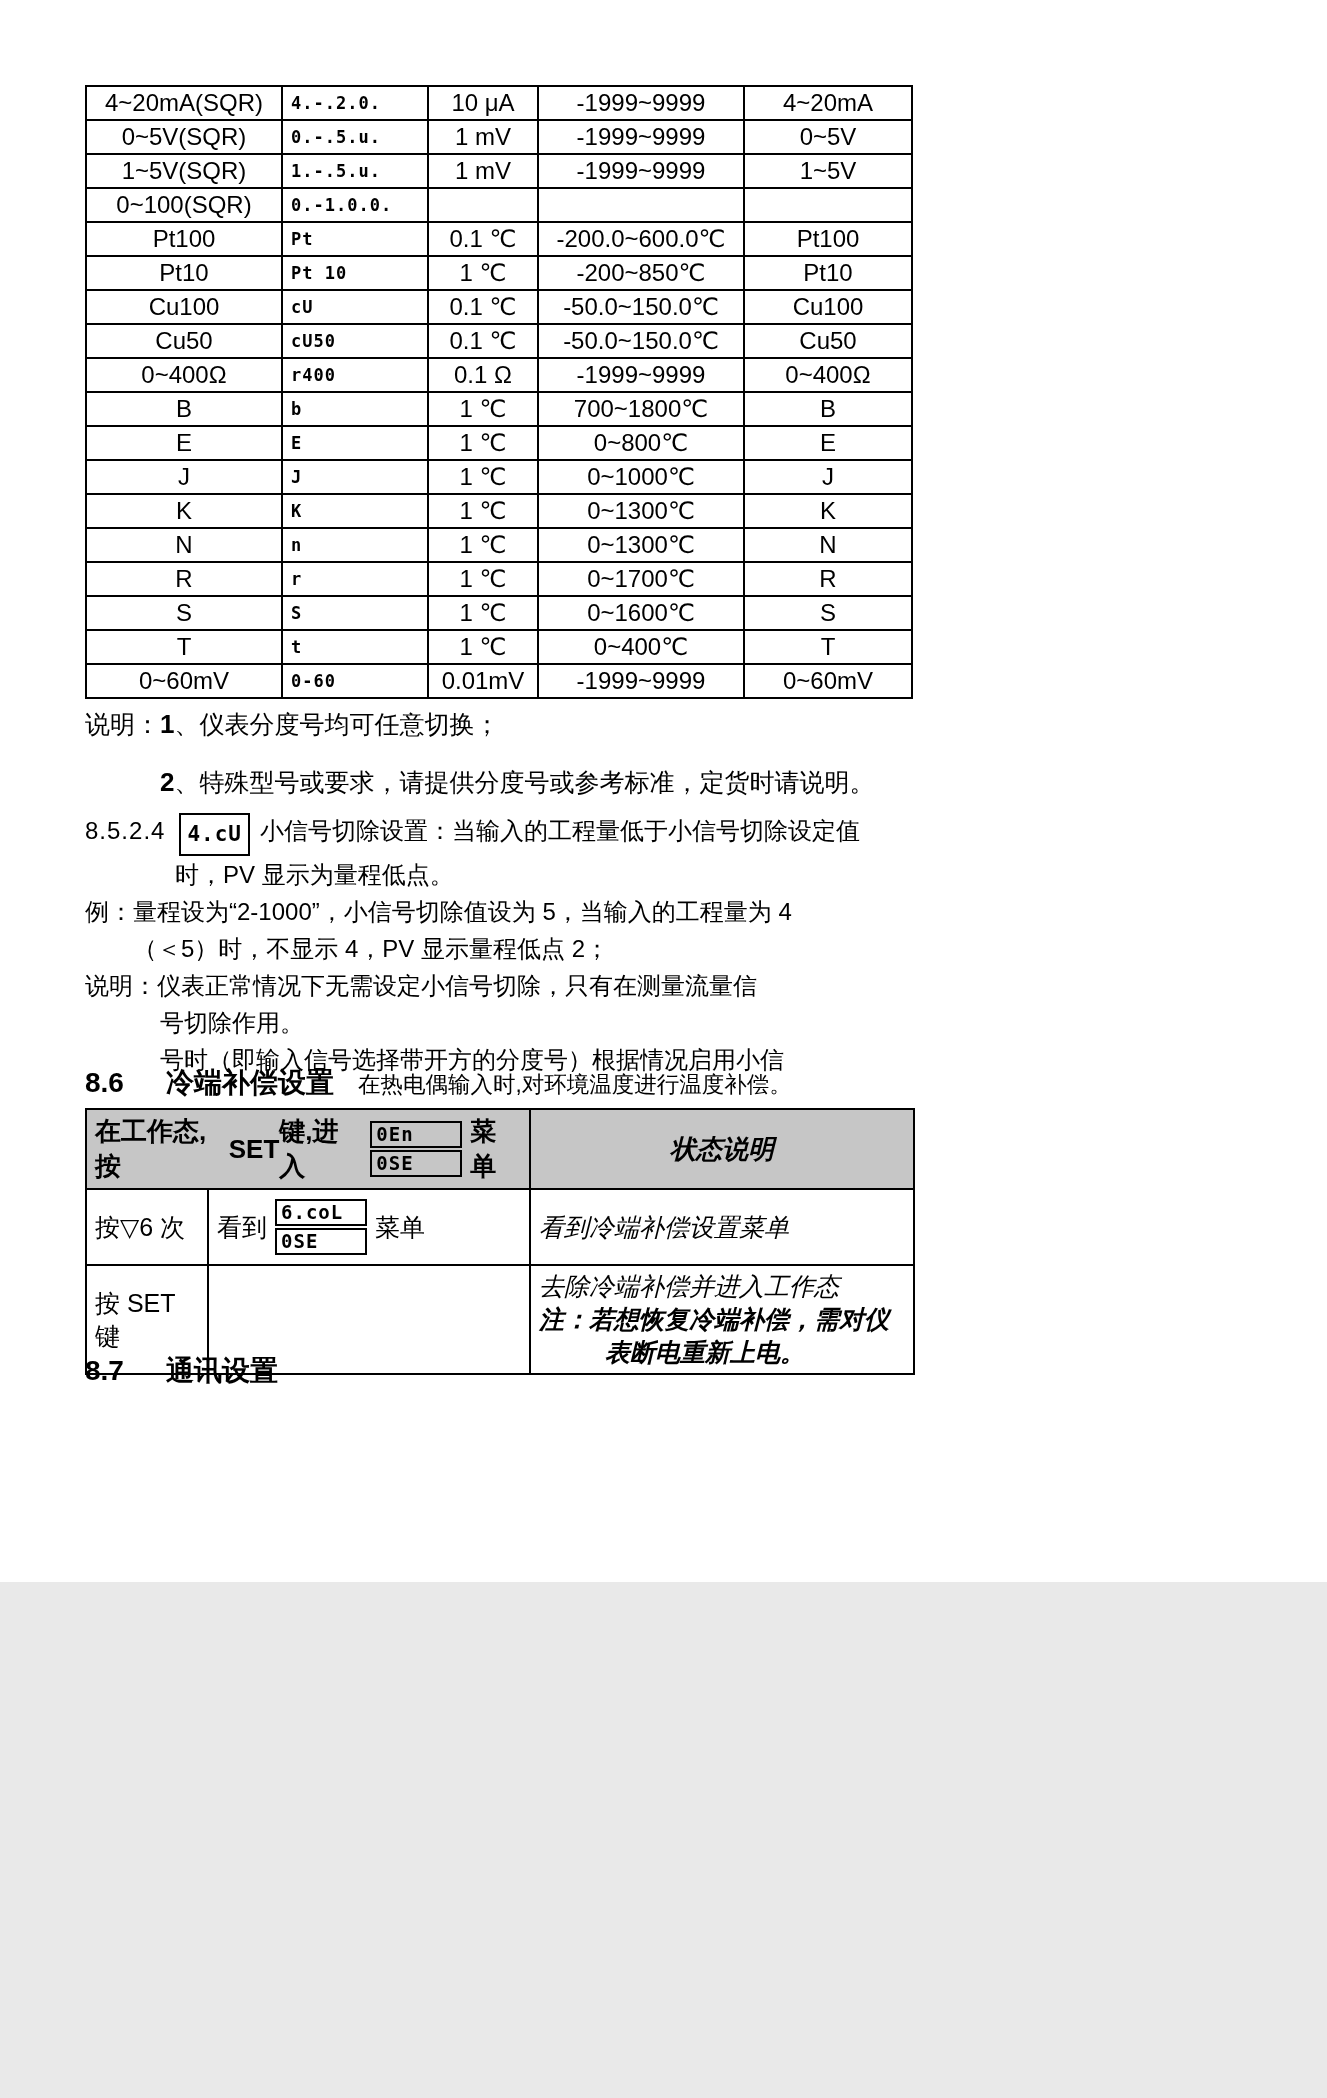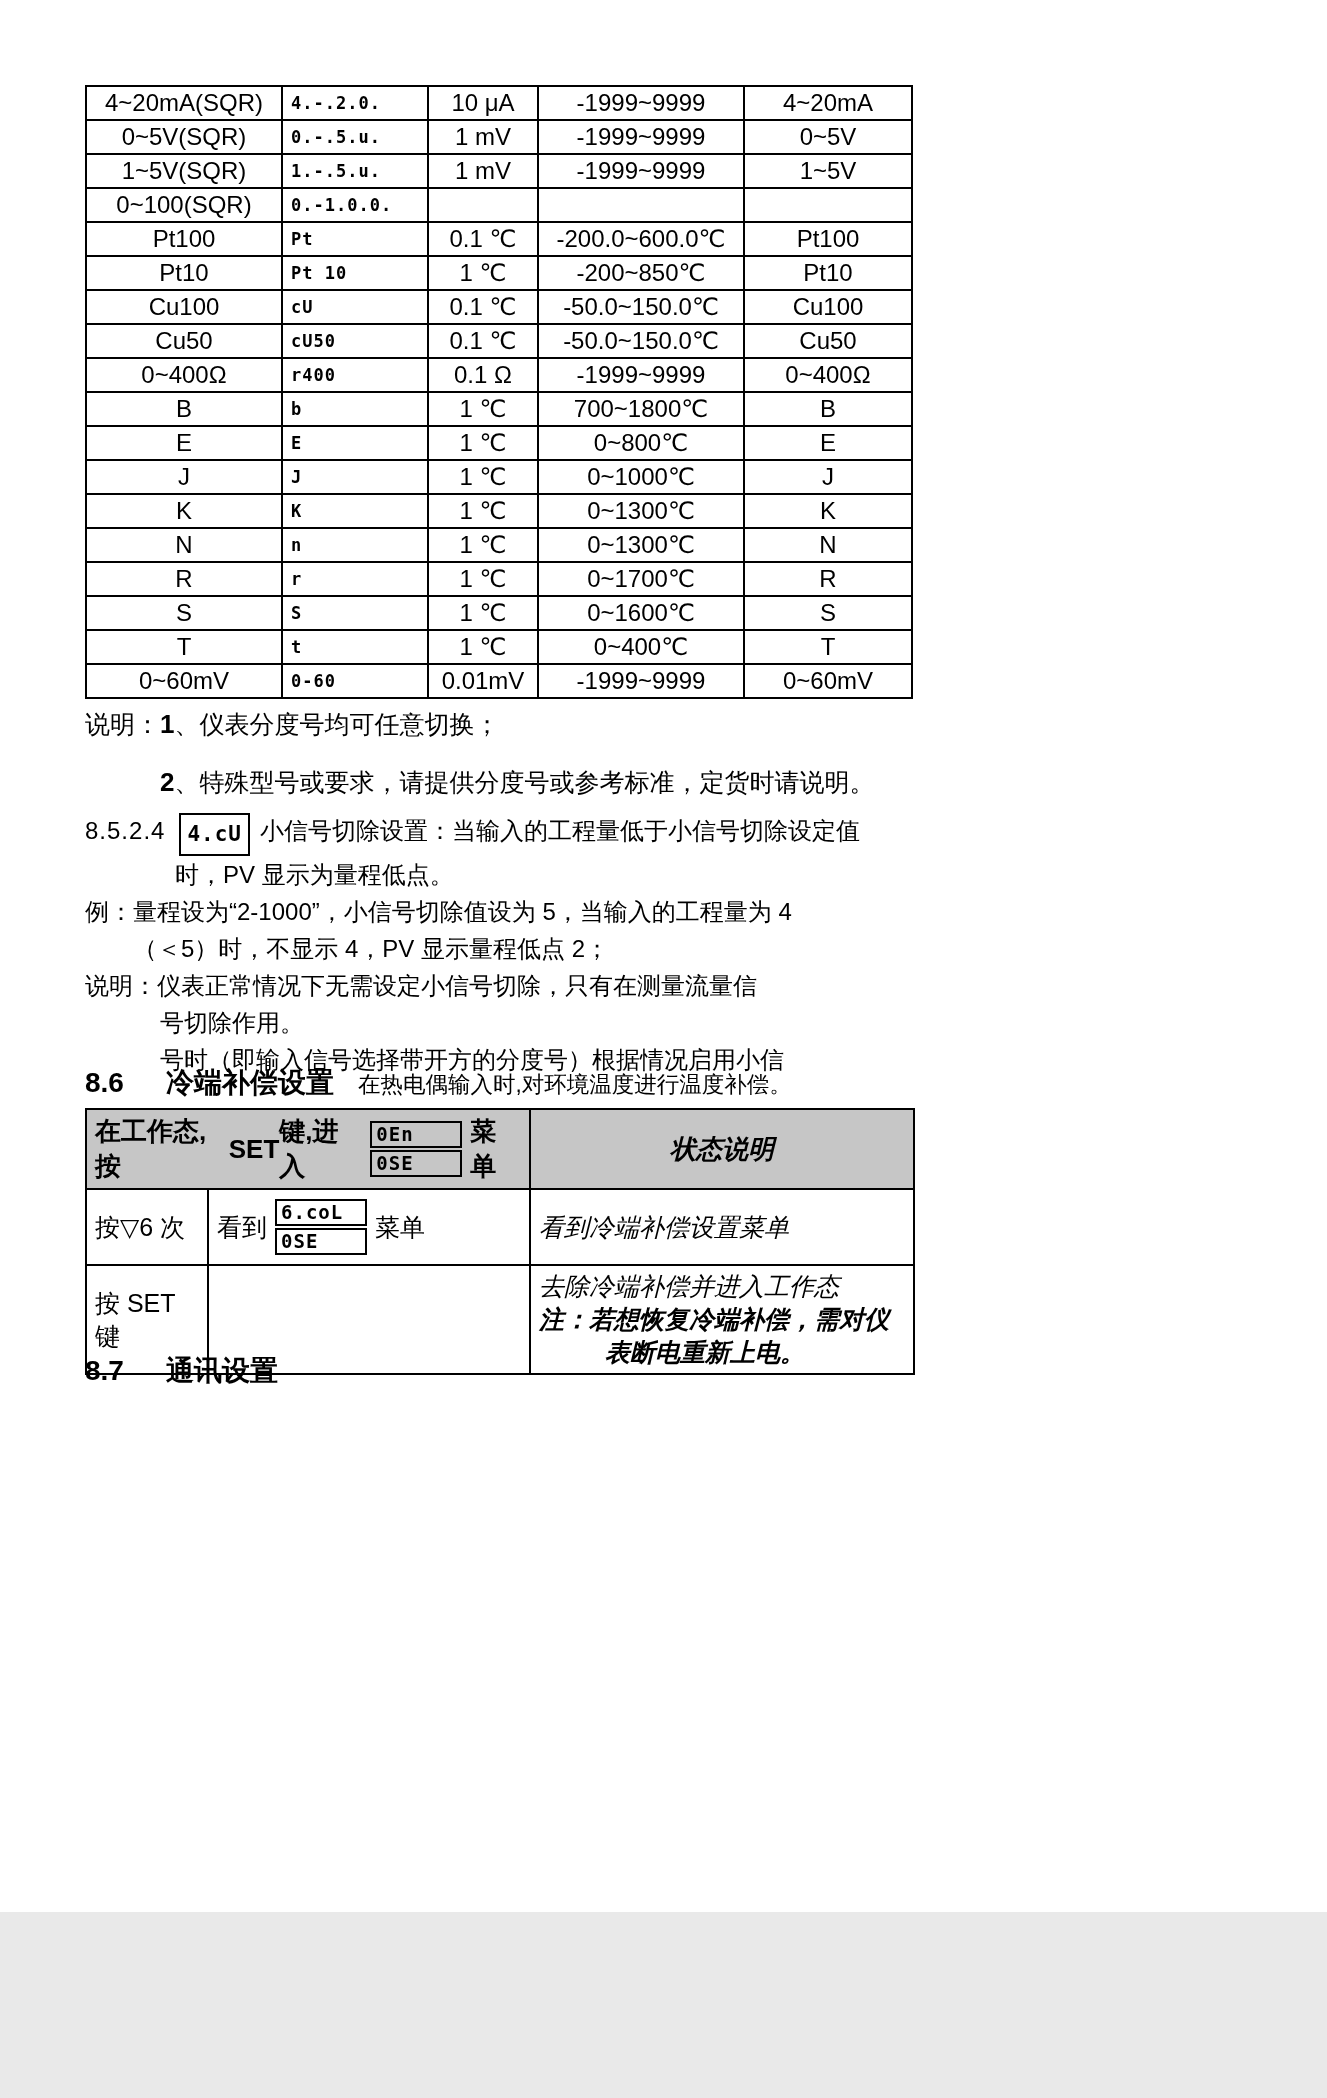--- a/index.html
+++ b/index.html
@@ -1,20 +1,20 @@
 <!DOCTYPE html>
 <html><head>
 <meta charset="utf-8">
 <style>
   * { box-sizing: border-box; }
   body { margin: 0; background: #e9e9e9; }
   .page {
     position: relative;
     width: 1327px;
-    height: 1912px;
+    height: 1582px;
     background: #ffffff;
     color: #000;
     font-family: "Liberation Sans", "DejaVu Sans", sans-serif;
     overflow: hidden;
   }
   table { border-collapse: collapse; }
 
   
   .sig-table { position: absolute; left: 85px; top: 85px; }
   .sig-table td {

